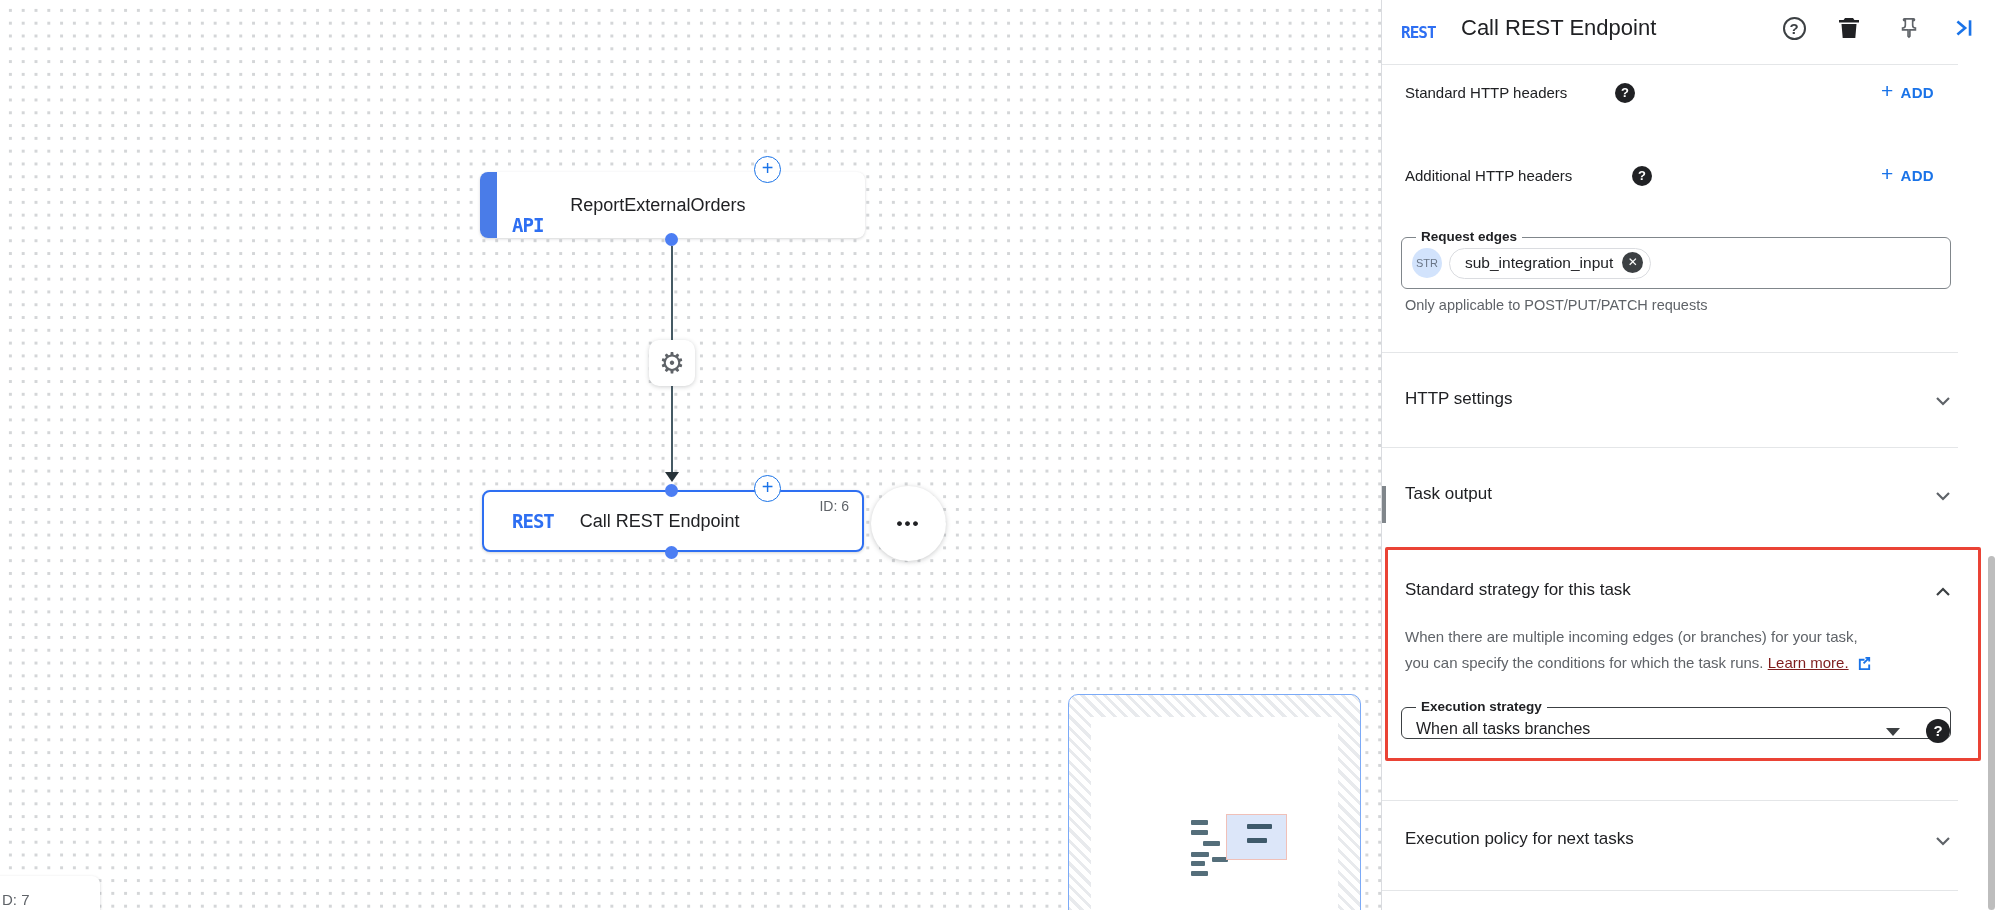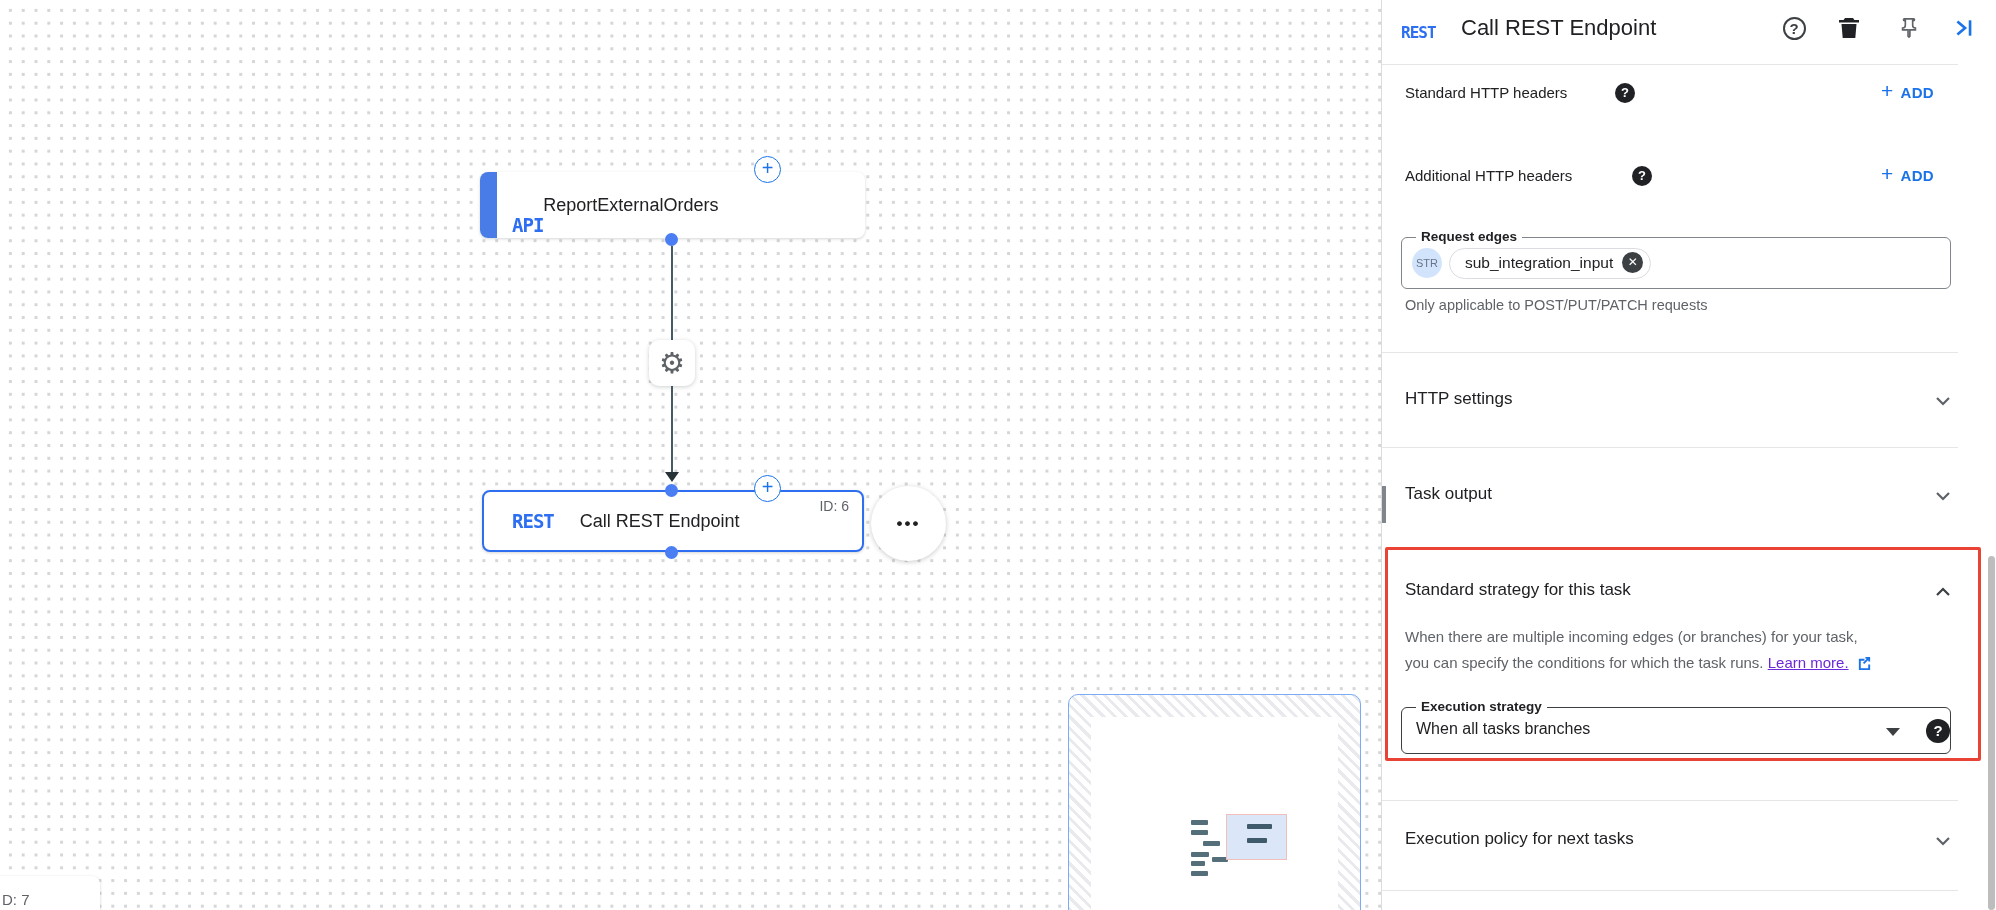--- a/index.html
+++ b/index.html
@@ -16,21 +16,21 @@
   .node { position:absolute; background:#fff; border-radius:8px;
     box-shadow:0 1px 3px rgba(60,64,67,.22); display:flex; align-items:center; }
   .node-badge { font-family:"DejaVu Sans Mono","Liberation Mono",monospace;
     font-weight:bold; color:#2e6ff2; font-size:19px; letter-spacing:-1px; }
   .node-label { font-size:18px; color:#202124; }
 
   #node-api { left:480px; top:172px; width:385px; height:66px; }
   #node-api .left-bar { position:absolute; left:0; top:0; width:17px; height:66px;
     background:#4a7ce8; border-radius:8px 0 0 8px; }
   #node-api .node-badge { margin-left:32px;margin-top:40px; }
-  #node-api .node-label { }
+  #node-api .node-label { margin-left:27px; }
 
   #node-rest { left:482px; top:490px; width:382px; height:62px; border:2px solid #2e6ff2; }
   #node-rest .node-badge { margin-left:28px; }
   #node-rest .node-label { margin-left:26px; }
   .node-id { position:absolute; right:13px; top:6px; font-size:14px; color:#5f6368; }
 
   .plus-btn { position:absolute; width:27px; height:27px; border-radius:50%;
     background:#fff; border:1.5px solid #1a73e8; color:#1a73e8; font-size:20px;
     line-height:23px; text-align:center; font-weight:400; }
   #plus-api { left:754px; top:156px; }
@@ -125,24 +125,24 @@
   .chevron svg { display:block; }
 
   #scroll-marker { position:absolute; left:0; top:486px; width:4px; height:37px;
     background:#80868b; }
 
   #highlight-box { position:absolute; left:3px; top:547px; width:596px; height:214px;
     border:3px solid #ea4335; border-radius:2px; pointer-events:none; z-index:20; }
 
   #strategy-desc { position:absolute; left:23px; top:624px; width:556px;
     font-size:15px; line-height:26px; color:#5f6368; }
-  #learn-more { color:#6d28d9; text-decoration:underline; }
+  #learn-more { color:#7f1d1d; text-decoration:underline; }
   .ext-icon { display:inline-block; vertical-align:-2px; margin-left:4px; }
 
-  #strategy-field { top:707px; height:47px; border-color:#3c4043; }
+  #strategy-field { top:707px; height:32px; border-color:#3c4043; }
   #strategy-value { position:absolute; left:14px; top:12px; font-size:16px; color:#202124; }
   #dd-arrow { position:absolute; left:484px; top:20px; width:0; height:0;
     border-left:7px solid transparent; border-right:7px solid transparent;
     border-top:8px solid #3c4043; }
   #strategy-field .help-filled.big { left:524px; top:11px; }
 
   #scrollbar-thumb { position:absolute; left:606px; top:556px; width:7px; height:354px;
     background:#bdbdbd; border-radius:4px; }
 </style>
 </head>

